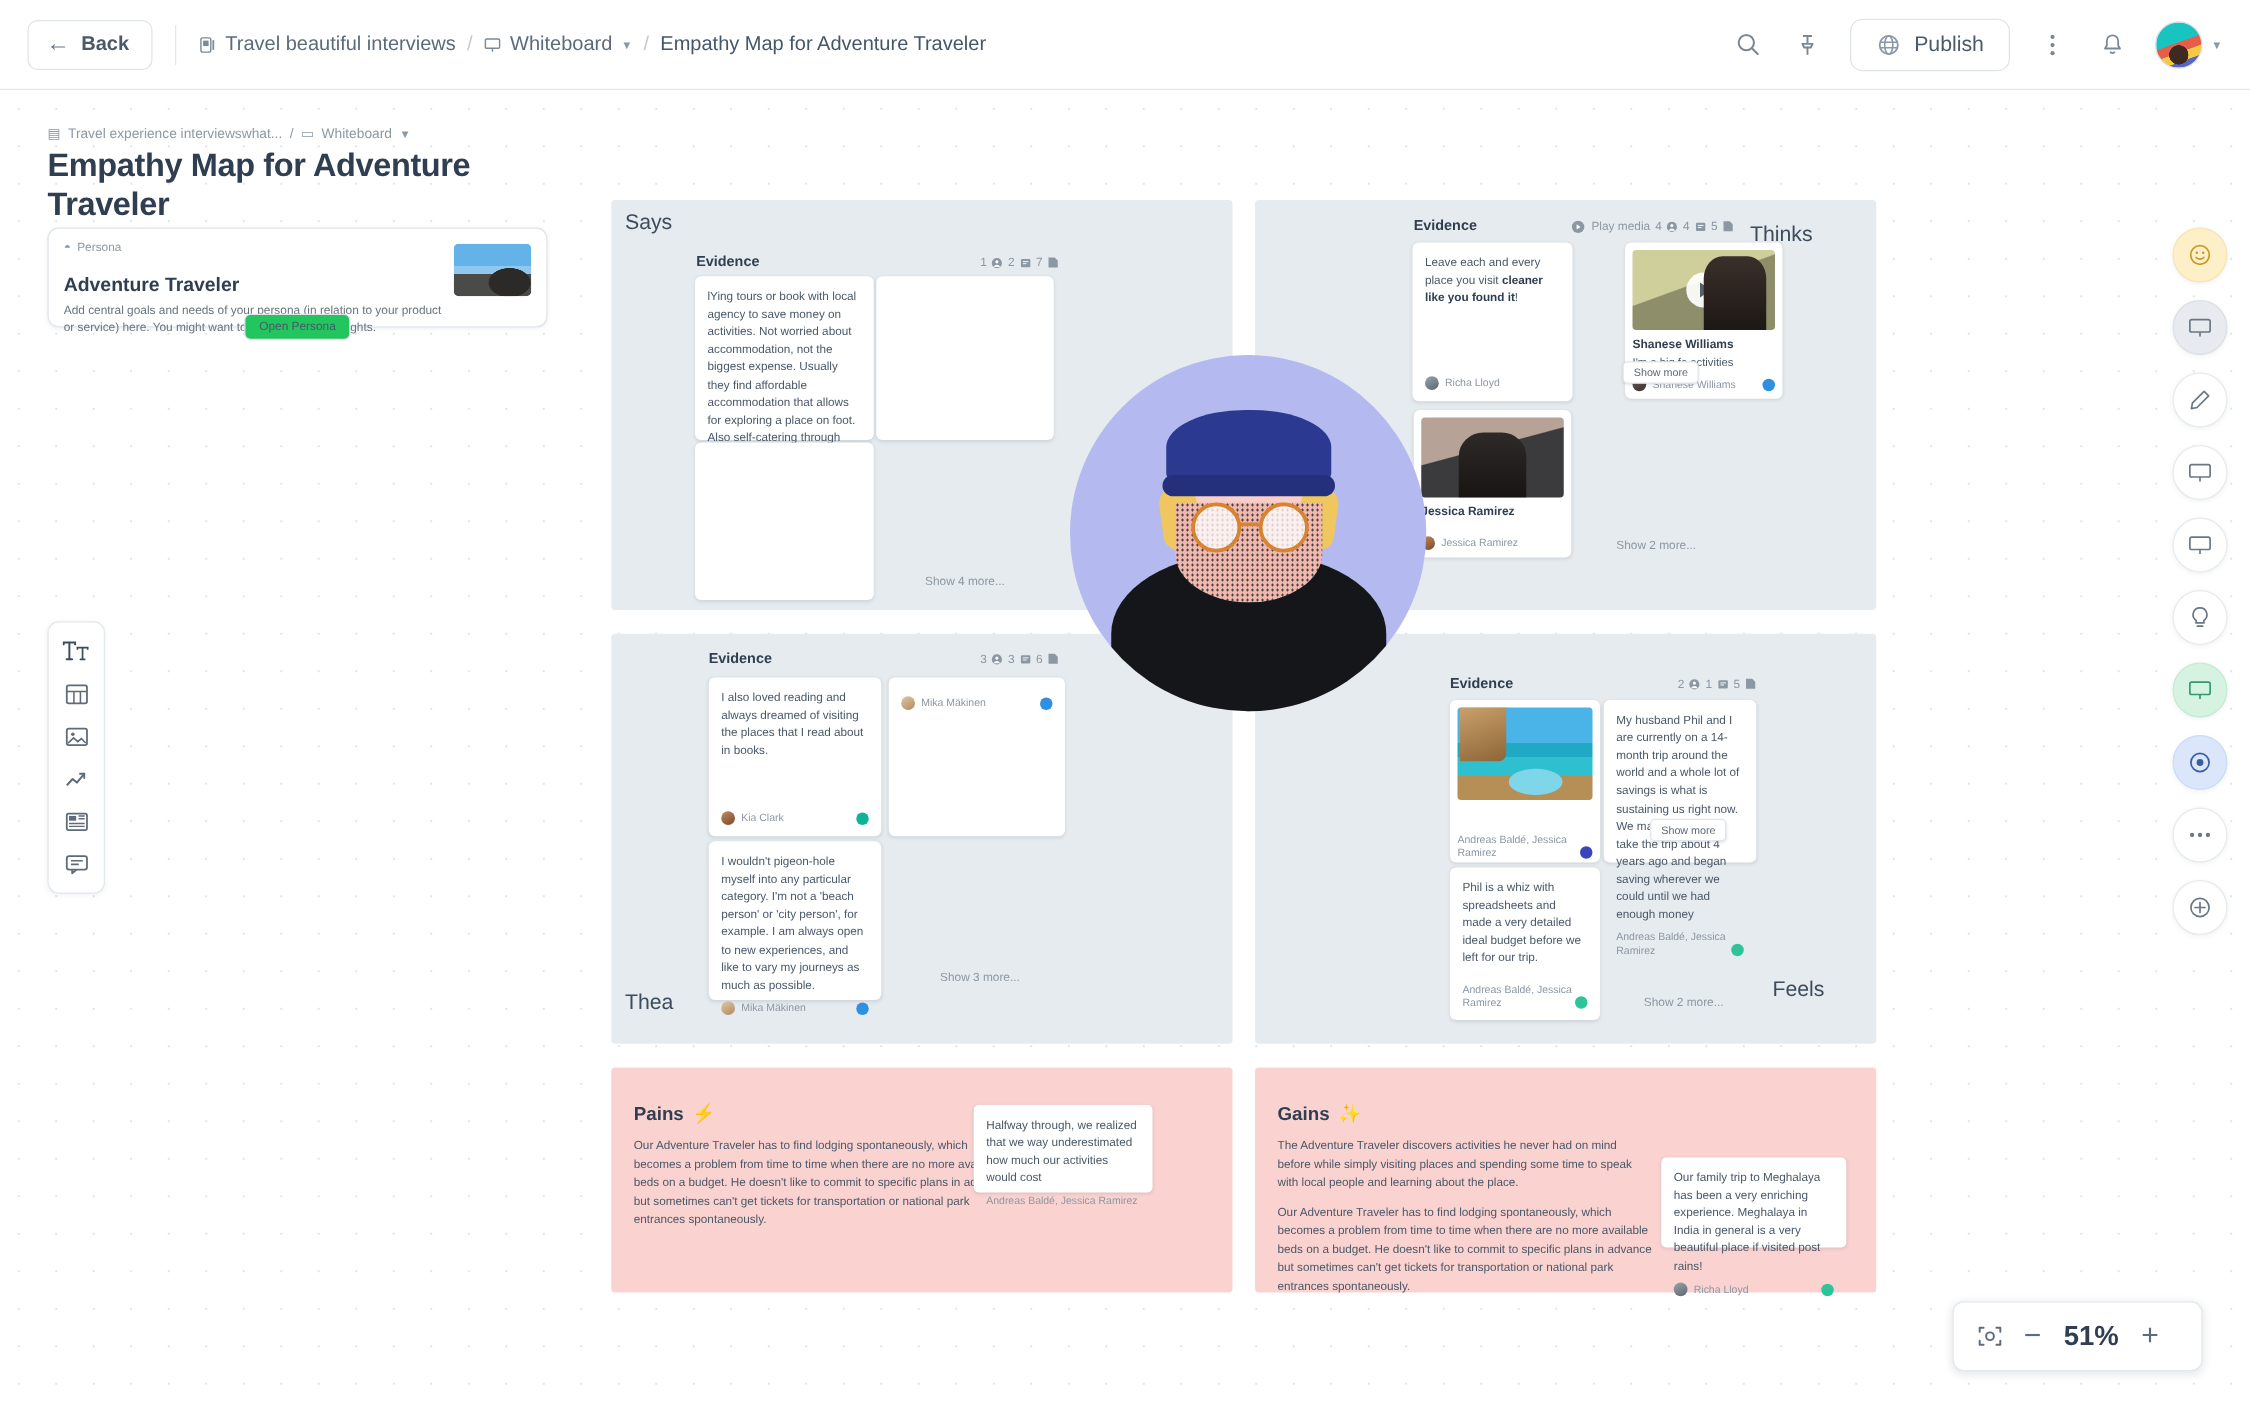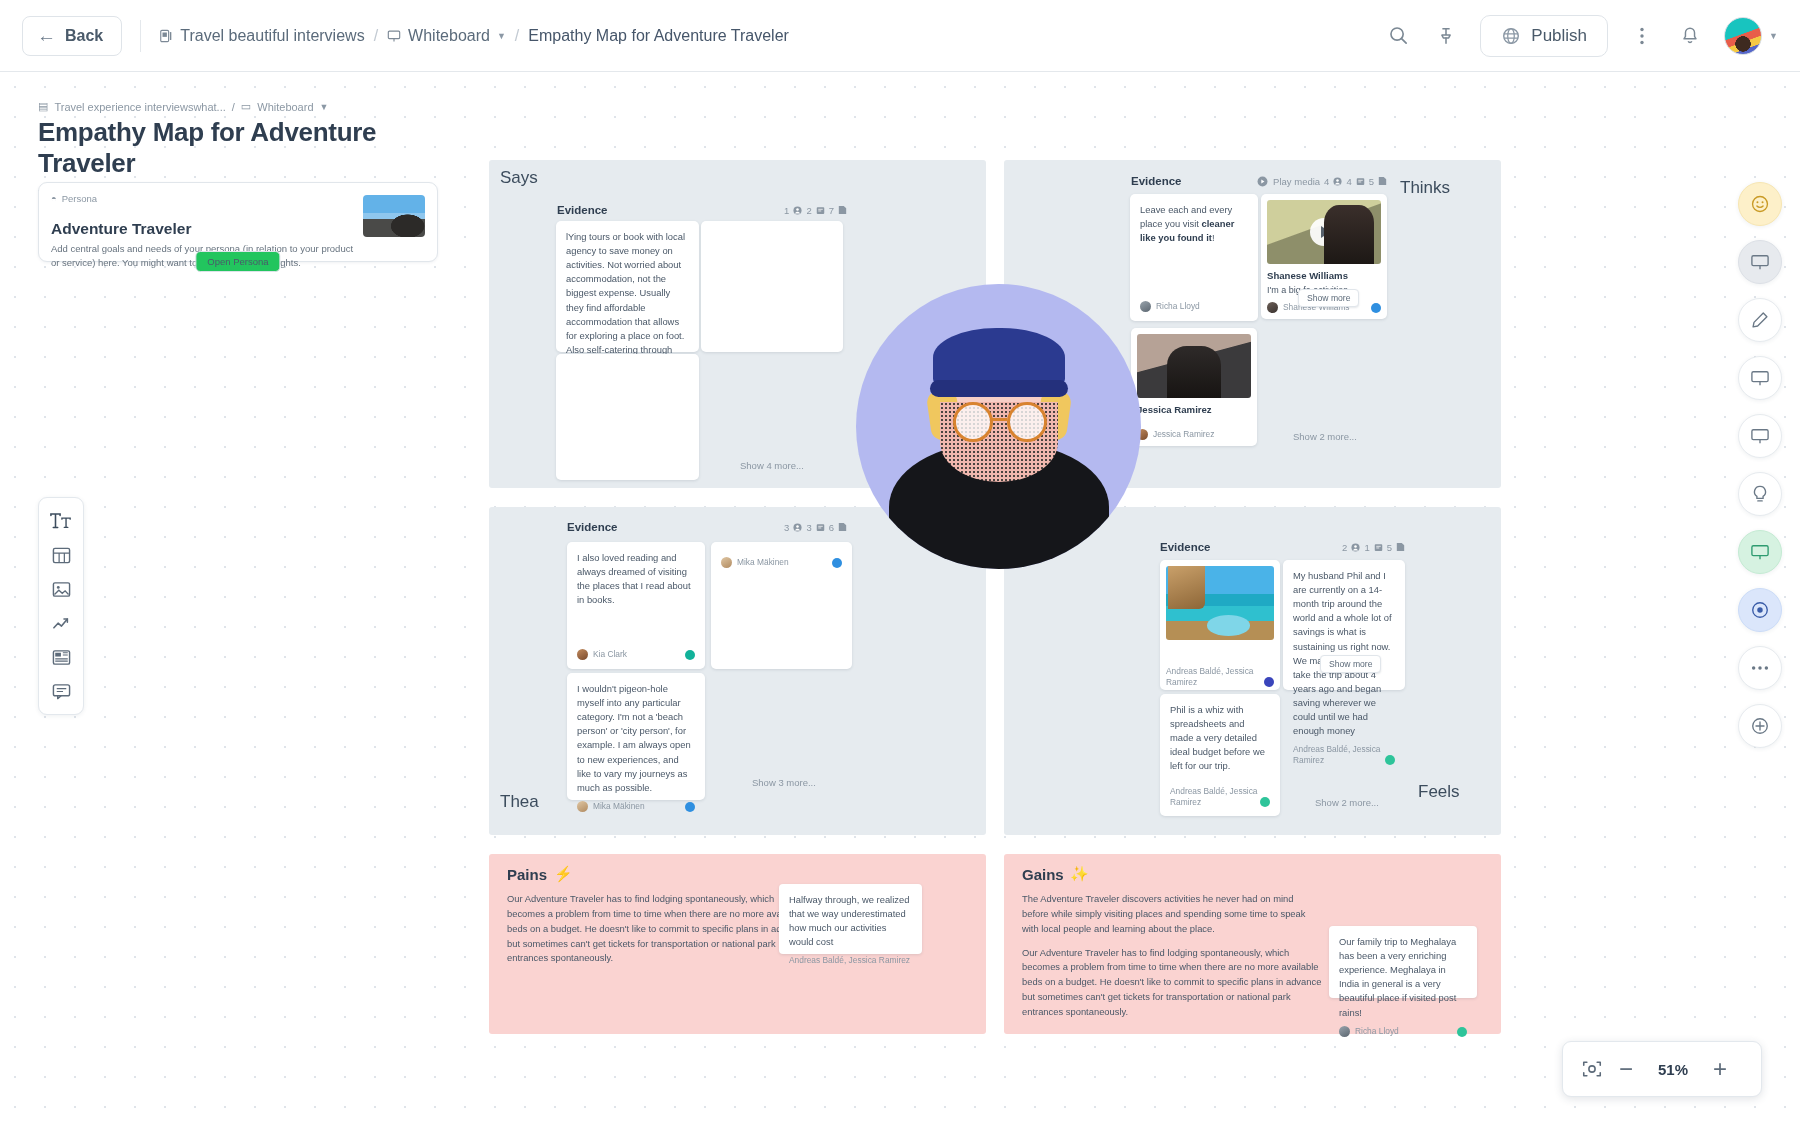--- a/index.html
+++ b/index.html
@@ -174,21 +174,21 @@
   .img-beach:after{content:"";position:absolute;left:38%;bottom:6%;width:40%;height:28%;background:#7fd6e8;border-radius:50%;}
   .media-name { font-size:9.6px; font-weight:700; color:#2f3e50; margin-top:6px;}
   .media-q { font-size:9px; color:#4a5868; margin-top:3px; line-height:1.4;}
   .media-foot { display:flex; align-items:flex-end; justify-content:space-between; margin-top:5px;}
   .showmore-pill {
     position:absolute; background:#fff; border:1px solid #e1e6eb; border-radius:4px;
     font-size:8.6px; color:#5c6a79; padding:3px 8px; box-shadow:0 1px 2px rgba(40,60,80,.12);
   }
 
   
-  .pg { position:absolute; background:#fad3d1; border-radius:3px; padding:11px 18px; }
+  .pg { position:absolute; background:#fad3d1; border-radius:3px; padding:28px 18px; }
   #pains { left:489px; top:782px; width:497px; height:180px; }
   #gains { left:1004px;top:782px; width:497px; height:180px; }
   .pg h3 { font-size:15px; color:#2f3e50; font-weight:700; display:flex; align-items:center; gap:7px; }
   .pg p { font-size:9.4px; line-height:1.58; color:#4a5868; margin-top:9px; max-width:300px; }
   .pg .sticky {
     position:absolute; background:#fff; border-radius:4px; box-shadow:0 1px 3px rgba(40,60,80,.13);
     padding:9px 10px; display:flex; flex-direction:column;
   }
 
   
@@ -220,21 +220,21 @@
   .pb-bridge { position:absolute; left:50%; top:134px; margin-left:-8px; width:16px; height:3px; background:#d8832f;}
 
   
   .zoomctl {
     position:absolute; right:38px; bottom:28px; height:56px; min-width:200px;
     background:#fff; border:1px solid #e3e8ed; border-radius:9px;
     box-shadow:0 2px 8px rgba(40,60,80,.14);
     display:flex; align-items:center; gap:16px; padding:0 18px; z-index:50;
   }
   .zoomctl .zi { color:#5d6b7a; cursor:pointer; display:flex; align-items:center; }
-  .zoomctl .pct { font-size:15px; color:#2f3e50; font-weight:600; min-width:48px; text-align:center; }
+  .zoomctl .pct { font-size:22px; color:#2f3e50; font-weight:600; min-width:48px; text-align:center; }
   .zoomctl .op { font-size:24px; color:#5d6b7a; cursor:pointer; line-height:1; }
 </style>
 </head>
 <body>
 
 <div class="app">
 
   <div class="topbar">
     <div class="back-btn">
       <span class="arr">←</span>
@@ -468,21 +468,21 @@
         <span>Leave each and every place you visit </span><b>cleaner like you found it</b><span>!</span>
       </div>
       <div class="note-foot">
         <span class="who">
           <span class="face f4"></span>
           <span>Richa Lloyd</span>
         </span>
       </div>
     </div>
 
-    <div class="media-card" style="left:1261px; top:122px; width:126px;">
+    <div class="media-card" style="left:1300px; top:122px; width:126px;">
       <div class="thumb v1" style="height:64px;">
         <span class="play"></span>
       </div>
       <div class="media-name">Shanese Williams</div>
       <div class="media-q">I'm a big fa   activities</div>
       <div class="media-foot">
         <span class="who">
           <span class="face f2"></span>
           <span>Shanese Williams</span>
         </span>

